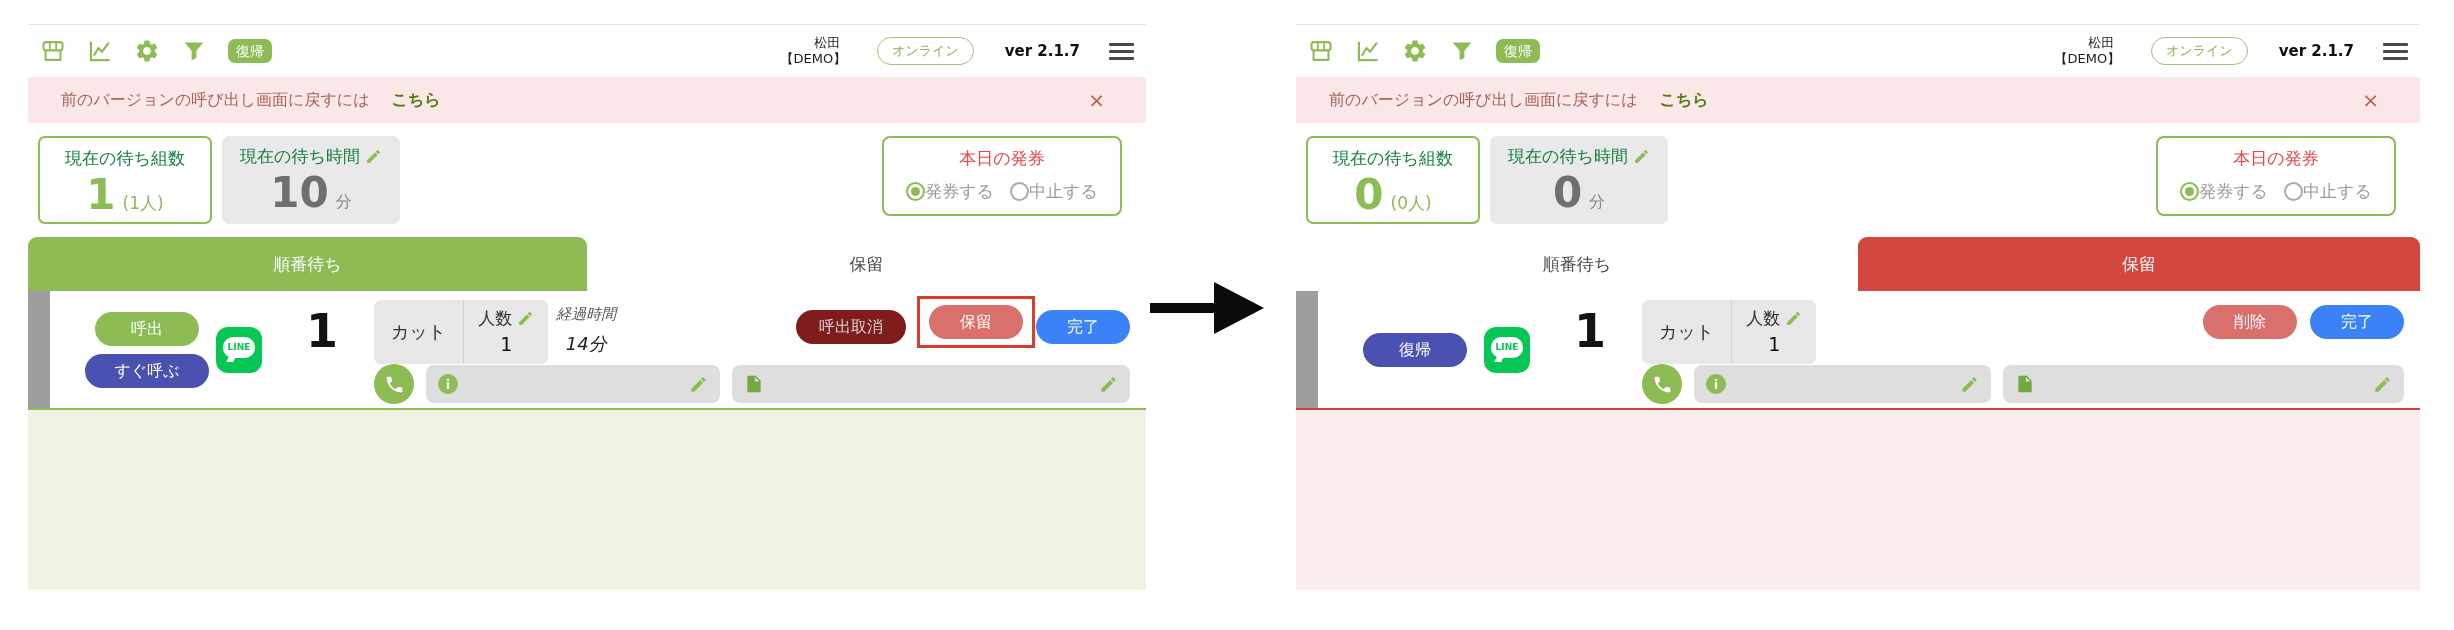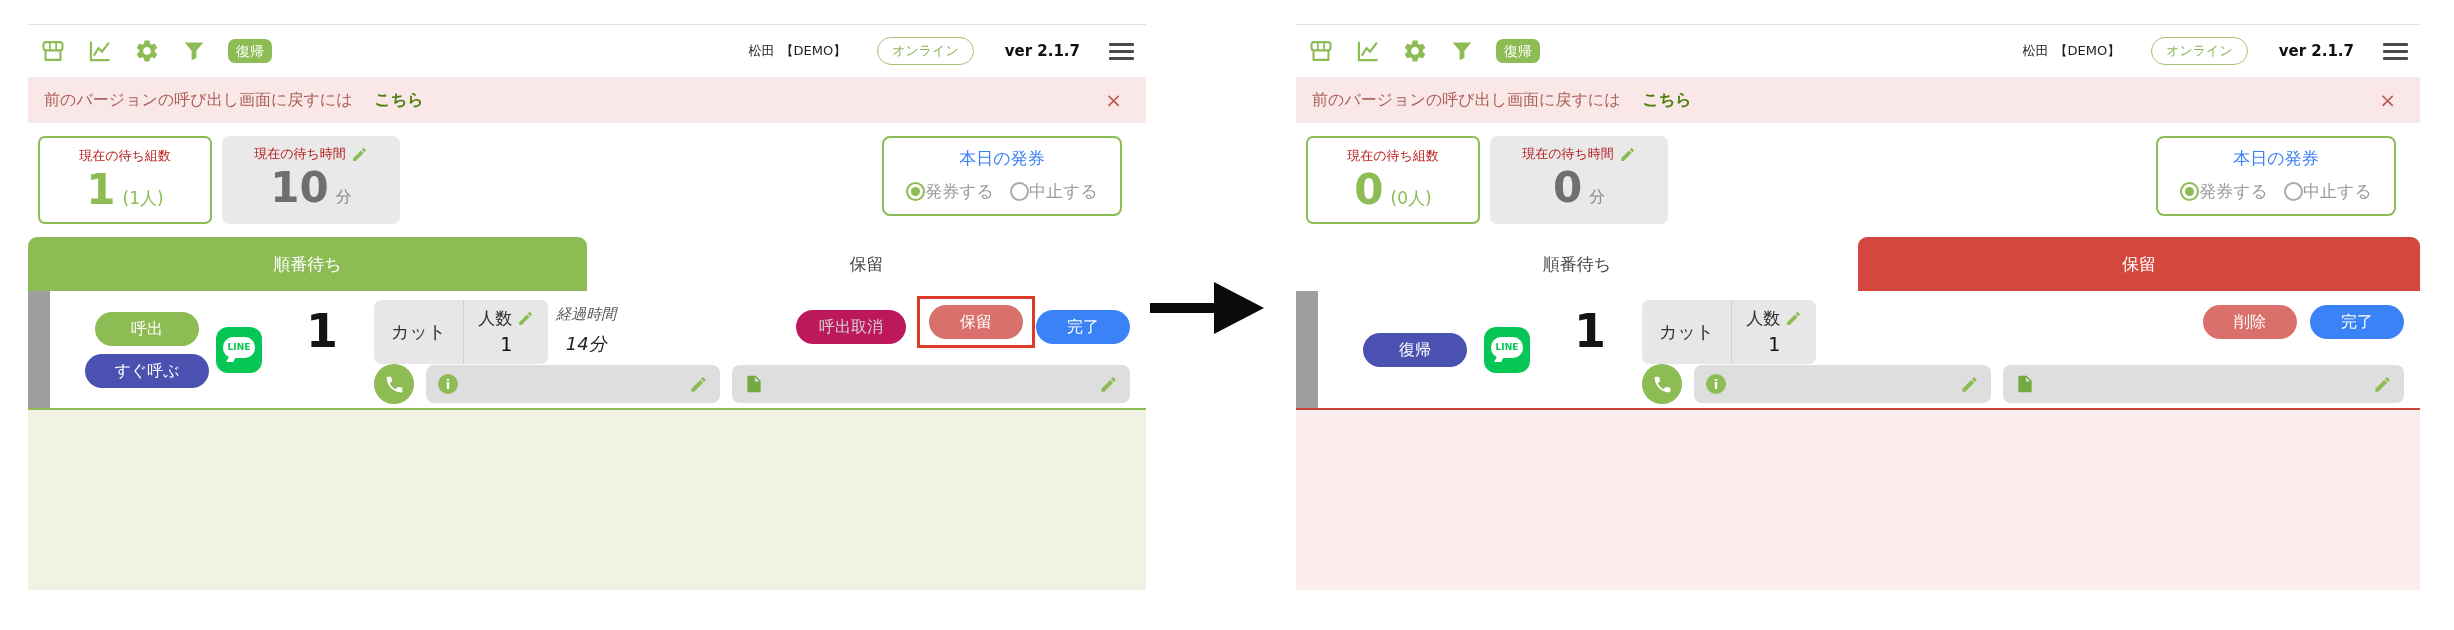--- a/index.html
+++ b/index.html
@@ -12,53 +12,53 @@
   .panel-left  { left:28px;  width:1118px; }
   .panel-right { left:1296px; width:1124px; }
 
   
   .toolbar { height:52px; display:flex; align-items:center; padding:0 12px; gap:21px; flex:none; }
   .tb-icon { width:26px; height:26px; flex:none; cursor:pointer; }
   .tb-icon svg { width:100%; height:100%; display:block; }
   .restore-badge { background:#8CBC53; color:#fff; font-size:14px; padding:5px 8px;
     border-radius:7px; line-height:1; cursor:pointer; }
   .tb-spacer { flex:1; }
-  .user-block { display:flex; flex-direction:row; align-items:flex-end;
+  .user-block { display:flex; flex-direction:column; align-items:flex-end;
     font-size:13px; color:#1c1c1c; line-height:1.2; }
   .user-block .u1 { margin-right:6px; }
   .online-pill { border:1.5px solid #a3c476; color:#8fb45e; border-radius:999px;
     padding:4px 14px; font-size:13px; margin-left:10px; white-space:nowrap; }
   .version { font-weight:bold; font-size:15px; color:#101010; margin-left:10px; white-space:nowrap; }
   .hamburger { width:25px; display:flex; flex-direction:column; gap:4px; margin-left:8px; cursor:pointer; }
   .hamburger span { height:3px; background:#4a4a4a; border-radius:1px; }
 
   
   .notice { height:46px; background:#F9E8E7; display:flex; align-items:center;
-    padding:0 16px; font-size:16px; color:#AB6058; flex:none; }
+    padding:0 33px; font-size:16px; color:#AB6058; flex:none; }
   .notice-link { color:#4d7c0f; font-weight:bold; margin-left:22px; cursor:pointer; }
   .notice-close { margin-left:auto; color:#C05A50; font-size:20px; cursor:pointer; padding:0 8px; }
 
   
   .stats { display:flex; align-items:flex-start; padding:13px 24px 10px 10px; flex:none; }
   .stat-card { border-radius:7px; height:88px; padding:9px 10px 6px; }
   .stat-groups { width:174px; border:2px solid #8CBC53; background:#fff; }
   .stat-time   { width:178px; background:#E9E9E9; margin-left:10px; }
-  .stat-label { font-size:13px; color:#b91c1c; display:flex; align-items:center;
+  .stat-label { font-size:17px; color:#15803d; display:flex; align-items:center;
     justify-content:center; gap:5px; white-space:nowrap;text-align:center; }
   .stat-value-row { display:flex; align-items:baseline; justify-content:center; gap:7px; margin-top:3px; }
   .stat-value { font-size:42px; font-weight:bold; line-height:1.05; }
   .stat-groups .stat-value, .stat-groups .stat-sub { color:#8CBC53; }
   .stat-time .stat-value { color:#6f6f6f; }
   .stat-sub  { font-size:17px; }
   .stat-unit { font-size:16px; color:#8a8a8a; }
   .pencil-sm svg { width:17px; height:17px; display:block; }
 
   .ticket-card { margin-left:auto; width:240px; border:2px solid #8CBC53;
     border-radius:8px; padding:9px 10px 10px; height:80px; background:#fff; }
-  .ticket-title { text-align:center; font-size:17px; color:#3b82f6; }
+  .ticket-title { text-align:center; font-size:17px; color:#ef4444; }
   .ticket-options { display:flex; align-items:center; justify-content:center;
     gap:16px; margin-top:10px; font-size:17px; color:#9b9b9b; }
   .ticket-option { display:flex; align-items:center; gap:0; cursor:pointer; white-space:nowrap; }
   .radio { width:19px; height:19px; border-radius:50%; border:2px solid #ababab; position:relative; flex:none; }
   .radio.selected { border-color:#8CBC53; }
   .radio.selected::after { content:""; position:absolute; inset:3px; background:#8CBC53; border-radius:50%; }
 
   
   .tabs { display:flex; height:54px; margin-top:3px; flex:none; }
   .tab { flex:1; display:flex; align-items:center; justify-content:center;
@@ -101,21 +101,21 @@
     color:#333; border-right:1px solid #cfcfcf; }
   .people-cell { padding:7px 14px 0; text-align:center; }
   .people-label { font-size:17px; color:#2f2f2f; display:flex; align-items:center;
     justify-content:center; gap:5px; }
   .people-value { font-size:19px; color:#111; margin-top:3px; }
   .elapsed { margin-left:8px; padding-top:5px; text-align:center;font-style:italic; }
   .elapsed-label { font-size:15px; color:#555; }
   .elapsed-value { font-size:18px; color:#222; margin-top:8px; }
   .main-top-spacer { flex:1; }
   .row-buttons { display:flex; align-items:center; gap:13px; padding-top:5px; }
-  .btn-disabled { background:#be185d; color:#D2D2D2; width:110px; cursor:default; }
+  .btn-disabled { background:#7f1d1d; color:#D2D2D2; width:110px; cursor:default; }
   .btn-salmon   { background:#D9706B; width:94px; }
   .btn-blue     { background:#3b82f6; width:94px; }
   .highlight { border:3px solid #DF3B2B; padding:6px 9px; display:inline-flex; margin:-9px -12px 0 -2px; }
 
   .main-bottom { display:flex; align-items:center; gap:12px; }
   .phone-circle { width:40px; height:40px; border-radius:50%; background:#8CBC53; flex:none;
     display:flex; align-items:center; justify-content:center; cursor:pointer; }
   .phone-circle svg { width:21px; height:21px; }
   .field { height:38px; background:#DEDEDE; border-radius:8px; display:flex;
     align-items:center; padding:0 12px; gap:9px; cursor:text; }

